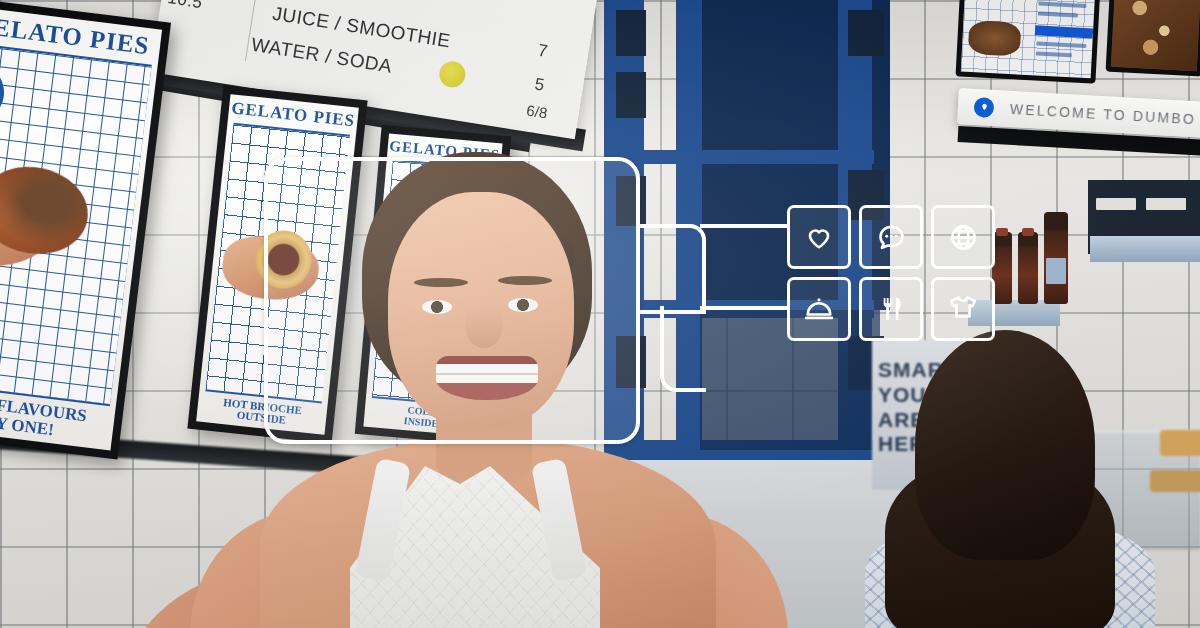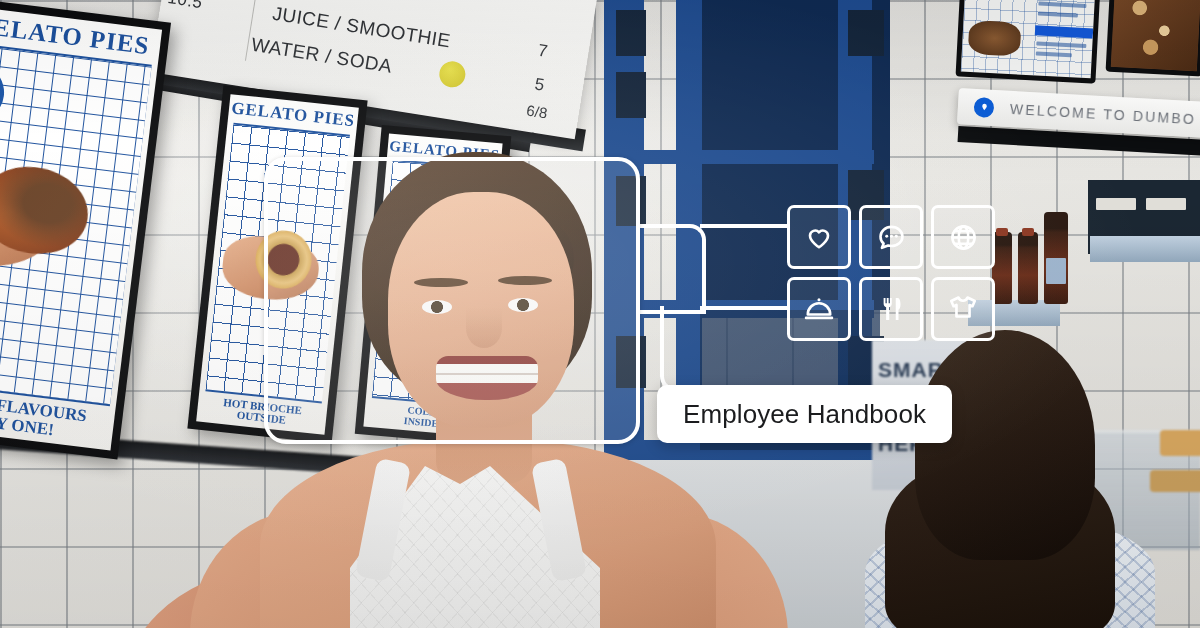--- a/index.html
+++ b/index.html
@@ -632,18 +632,15 @@
       <div class="icon-box">
         <span>
           <svg width="32" height="32" viewBox="0 0 24 24" fill="none" stroke="#ffffff" stroke-width="2" stroke-linecap="round" stroke-linejoin="round">
             <path d="M8.6 3.4 3.2 6.0l1.7 3.9 2.2-.9v8.6h9.8V9.0l2.2.9 1.7-3.9-5.4-2.6a3.6 3.6 0 0 1-6.8 0z"></path>
           </svg>
         </span>
       </div>
 
     </div>
 
-    <div class="label-pill">
-      <span>Employee Handbook</span>
-    </div>
 
   </div>
 </div>
 
 </body></html>

